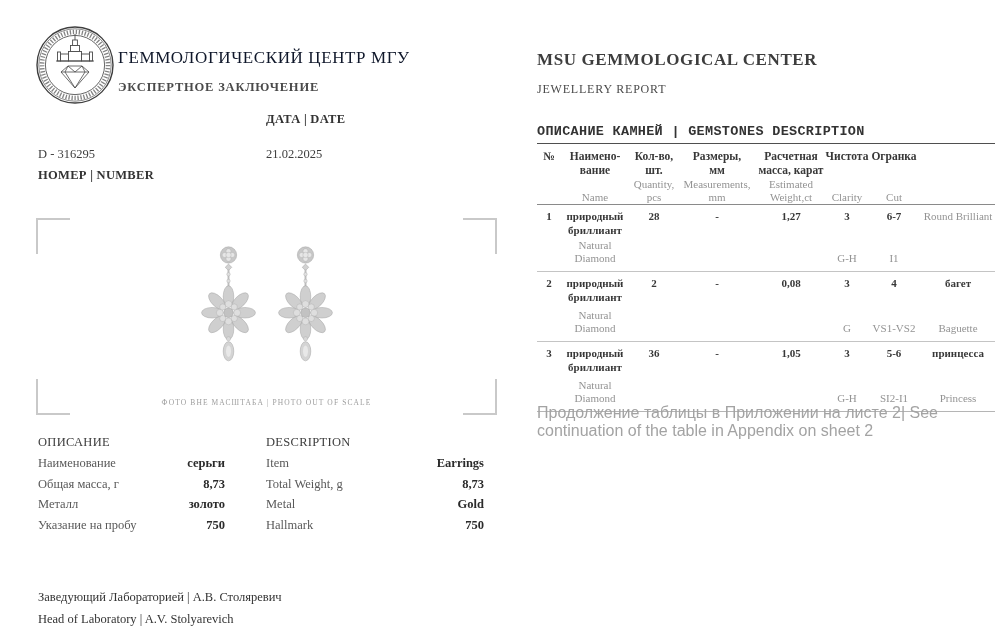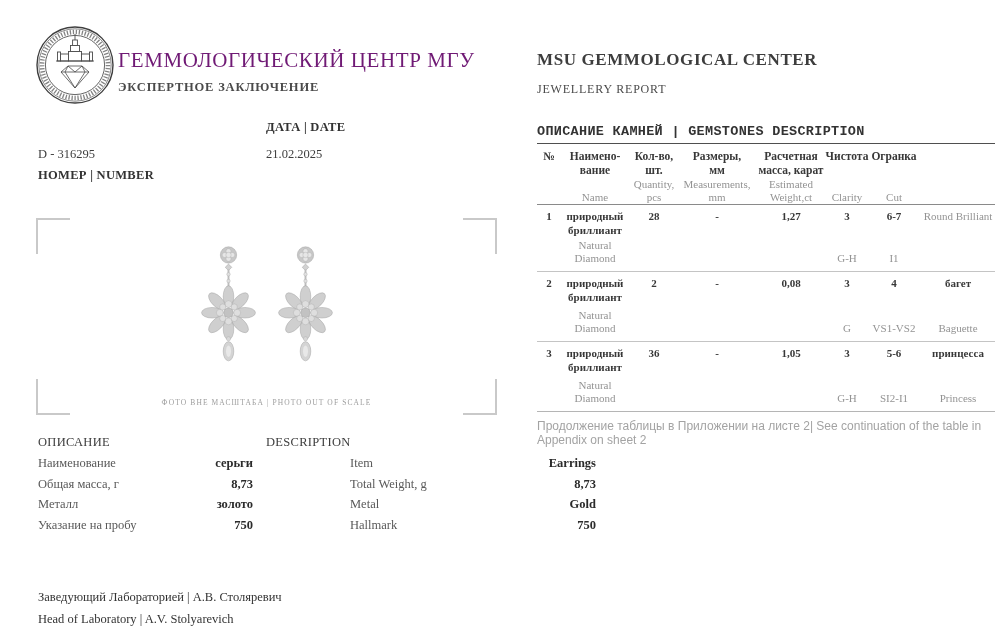--- a/index.html
+++ b/index.html
@@ -5,31 +5,31 @@
   * { margin:0; padding:0; box-sizing:border-box; }
   html,body { width:1000px; height:634px; }
   body {
     font-family: "Liberation Serif", "DejaVu Serif", serif;
     background:#ffffff; color:#3d3d3d; position:relative; overflow:hidden;
   }
   .abs { position:absolute; }
 
   
   .logo { left:35px; top:25px; width:80px; height:80px; }
-  .org-ru { left:118px; top:48px; font-size:21px; letter-spacing:0.6px; color:#701a75; }
+  .org-ru { left:118px; top:48px; font-size:17px; letter-spacing:0.6px; color:#0f172a; }
   .doc-ru { left:118px; top:80px; font-size:12.5px; letter-spacing:0.8px; color:#4a4a4a;font-weight:bold; }
   .org-en { left:537px; top:50px; font-size:17px; letter-spacing:0.6px; color:#3d3d3d;font-weight:bold; }
   .doc-en { left:537px; top:82px; font-size:12px; letter-spacing:0.8px; color:#4a4a4a; }
 
   
   .meta-label { font-size:12.5px; font-weight:600; color:#333; letter-spacing:0.3px; }
   .meta-value { font-size:12.5px; color:#3d3d3d; }
   .num-label { left:38px; top:124px;margin-top:44px; }
   .num-value { left:38px; top:147px; }
-  .date-label { left:266px; top:120px; }
+  .date-label { left:266px; top:112px; }
   .date-value { left:266px; top:147px; }
 
   
   .photo-area { left:36px; top:218px; width:461px; height:197px; }
   .bracket { position:absolute; width:34px; height:36px; border:0 solid #c9c9c9; }
   .br-tl { left:0; top:0; border-top-width:2px; border-left-width:2px; }
   .br-tr { right:0; top:0; border-top-width:2px; border-right-width:2px; }
   .br-bl { left:0; bottom:0; border-bottom-width:2px; border-left-width:2px; }
   .br-br { right:0; bottom:0; border-bottom-width:2px; border-right-width:2px; }
   .earrings { display:block; margin:22px auto 0; width:154px; height:132px; }
@@ -48,29 +48,29 @@
   .t-r3 { height:70px; border-bottom:1px solid #b5b5b5; }
   .th, .td {
     display:flex; flex-direction:column; justify-content:space-between;
     align-items:center; text-align:center; padding:5px 1px 6px;
   }
   .th-ru { font-size:11.5px; font-weight:600; color:#383838; white-space:pre-line; line-height:1.25; }
   .th-en { font-size:11px; color:#939393; white-space:pre-line; line-height:1.2; }
   .td-ru { font-size:11px; font-weight:600; color:#383838; white-space:pre-line; line-height:1.25; }
   .td-en { font-size:11px; color:#939393; white-space:pre-line; line-height:1.2; }
   .t-footnote {
-    left:537px; top:419px; font-family:"Liberation Sans","DejaVu Sans",sans-serif;
-    font-size:12px; color:#a3a3a3;
+    left:537px; top:404px; font-family:"Liberation Sans","DejaVu Sans",sans-serif;
+    font-size:16px; color:#a3a3a3;
   }
 
   
   .desc-title-ru { left:38px; top:435px; font-size:12.5px; color:#3d3d3d; letter-spacing:0.3px; }
   .desc-title-en { left:266px; top:435px; font-size:12.5px; color:#3d3d3d; letter-spacing:0.3px; }
   .desc-rows { left:38px; top:456px; width:446px; }
-  .desc-row { display:grid; grid-template-columns:120px 67px 41px 130px 88px; height:20.5px; align-items:baseline;gap:28px; }
+  .desc-row { display:grid; grid-template-columns:120px 67px 41px 130px 88px; height:20.5px; align-items:baseline; }
   .desc-label { font-size:12.5px; color:#595959; }
   .desc-value { font-size:12.5px; font-weight:600; color:#2b2b2b; text-align:right; }
 
   
   .sig-ru { left:38px; top:590px; font-size:12.5px; color:#333; }
   .sig-en { left:38px; top:612px; font-size:12.5px; color:#333; }
 </style>
 </head>
 <body>
 

